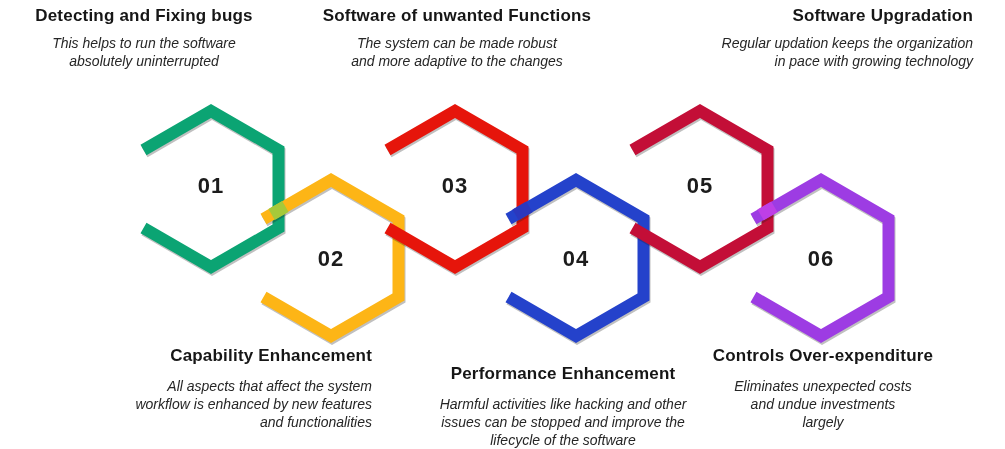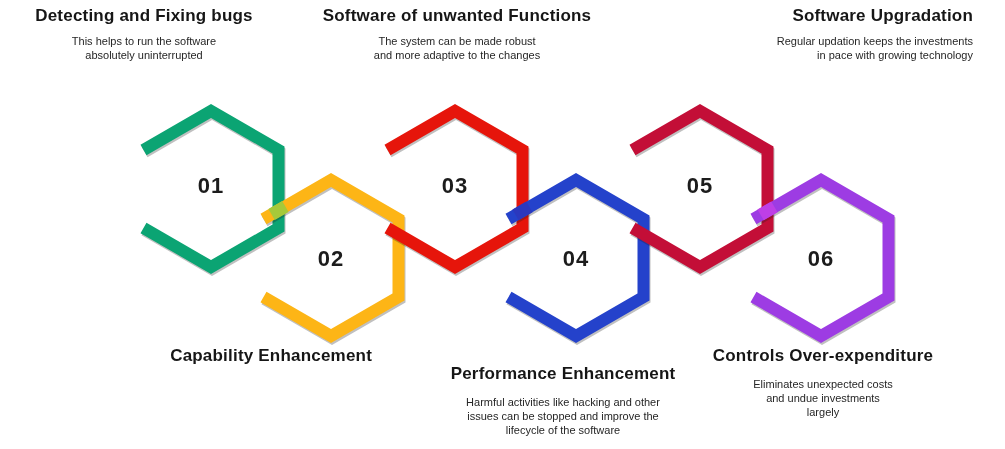--- a/index.html
+++ b/index.html
@@ -45,24 +45,25 @@
     text-align: center;
   }
   .callout-title {
     font-size: 17px;
     font-weight: 700;
     color: #161616;
     letter-spacing: 0.2px;
   }
   .callout-desc {
     margin-top: 9px;
-    font-size: 11px;
+    font-size: 14px;
     line-height: 1.27;
     color: #262626;
     white-space: pre-line;
+    font-style: italic;
   }
   .callout.bottom .callout-desc { margin-top: 12px; }
   .pos-c01 { left: 24px;  top: 6px;   width: 240px; }
   .pos-c03 { left: 317px; top: 6px;   width: 280px; }
   .pos-c05 { left: 643px; top: 6px;   width: 330px; text-align: right; }
   .pos-c02 { left: 72px;  top: 346px; width: 300px; text-align: right; }
   .pos-c04 { left: 397px; top: 364px; width: 332px; }
   .pos-c06 { left: 697px; top: 346px; width: 252px; }
 </style>
 </head>
@@ -95,26 +96,29 @@
   </div>
 
   <div class="callout top pos-c03">
     <div class="callout-title">Software of unwanted Functions</div>
     <div class="callout-desc">The system can be  made robust
 and more adaptive to the changes</div>
   </div>
 
   <div class="callout top pos-c05">
     <div class="callout-title">Software Upgradation</div>
-    <div class="callout-desc">Regular updation keeps the investments
+    <div class="callout-desc">Regular updation keeps the organization
 in pace with growing technology</div>
   </div>
 
   <div class="callout bottom pos-c02">
     <div class="callout-title">Capability Enhancement</div>
+    <div class="callout-desc">All aspects that affect the system
+workflow is enhanced by new features
+and functionalities</div>
   </div>
 
   <div class="callout bottom pos-c04">
     <div class="callout-title">Performance Enhancement</div>
     <div class="callout-desc">Harmful activities like hacking and other
 issues can be stopped and improve the
 lifecycle of the software</div>
   </div>
 
   <div class="callout bottom pos-c06">

